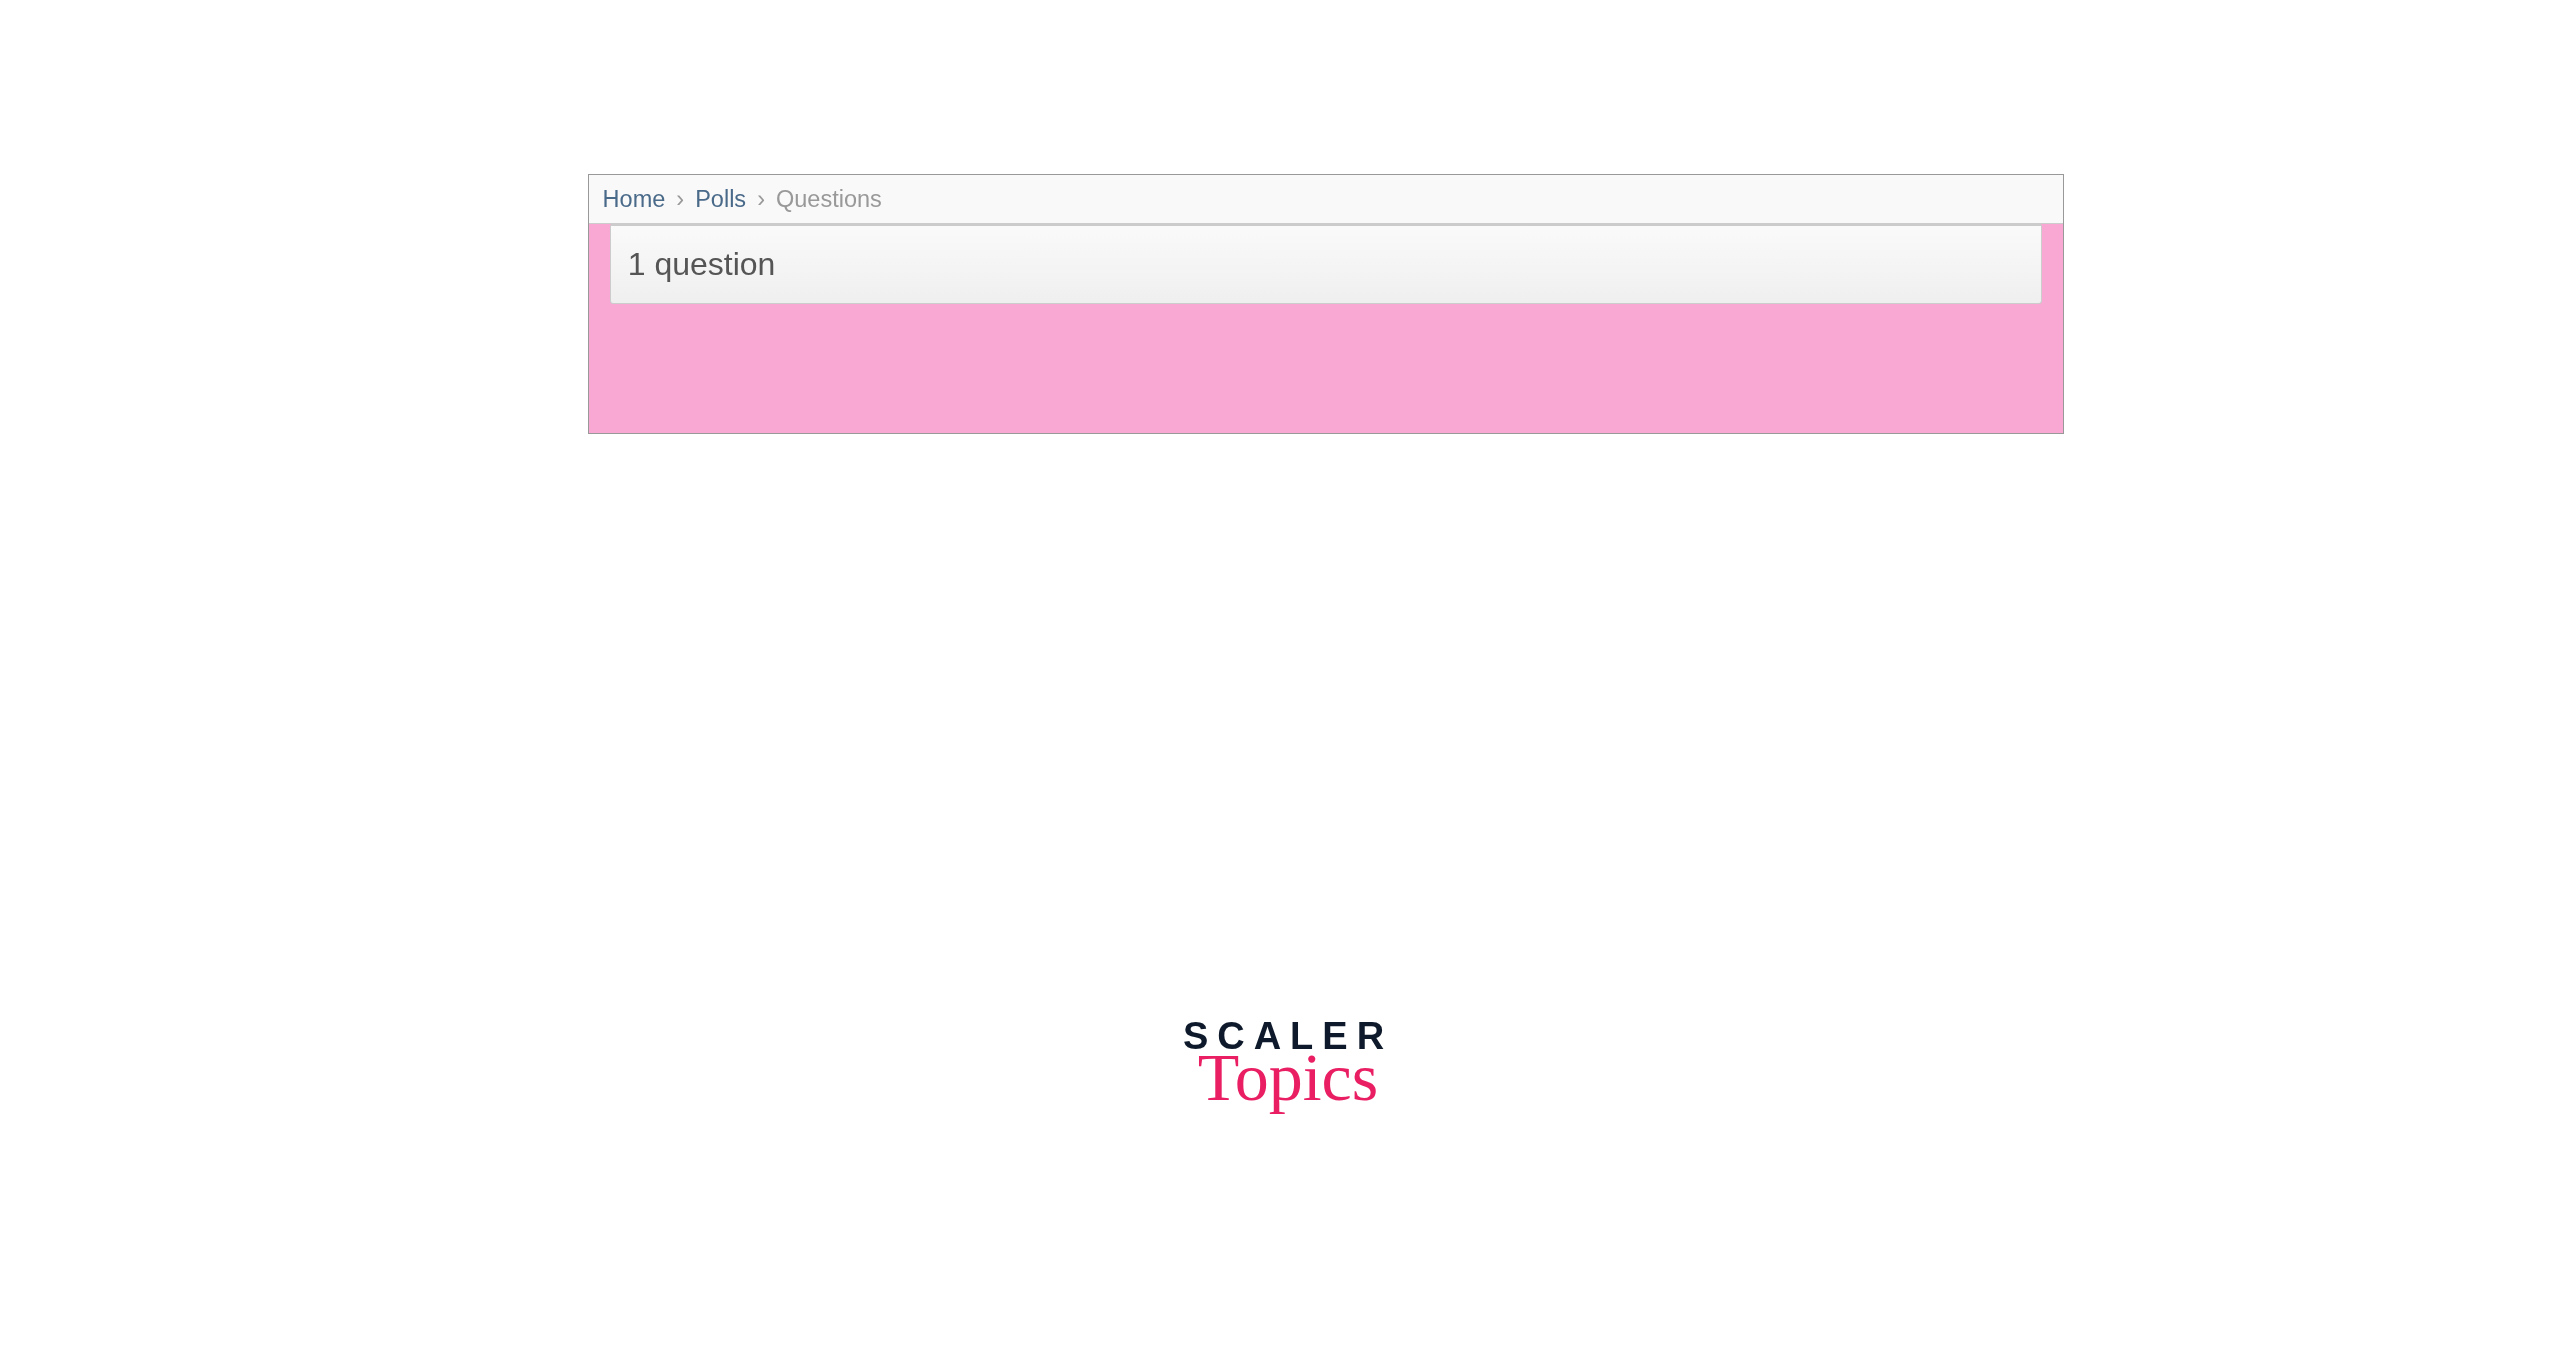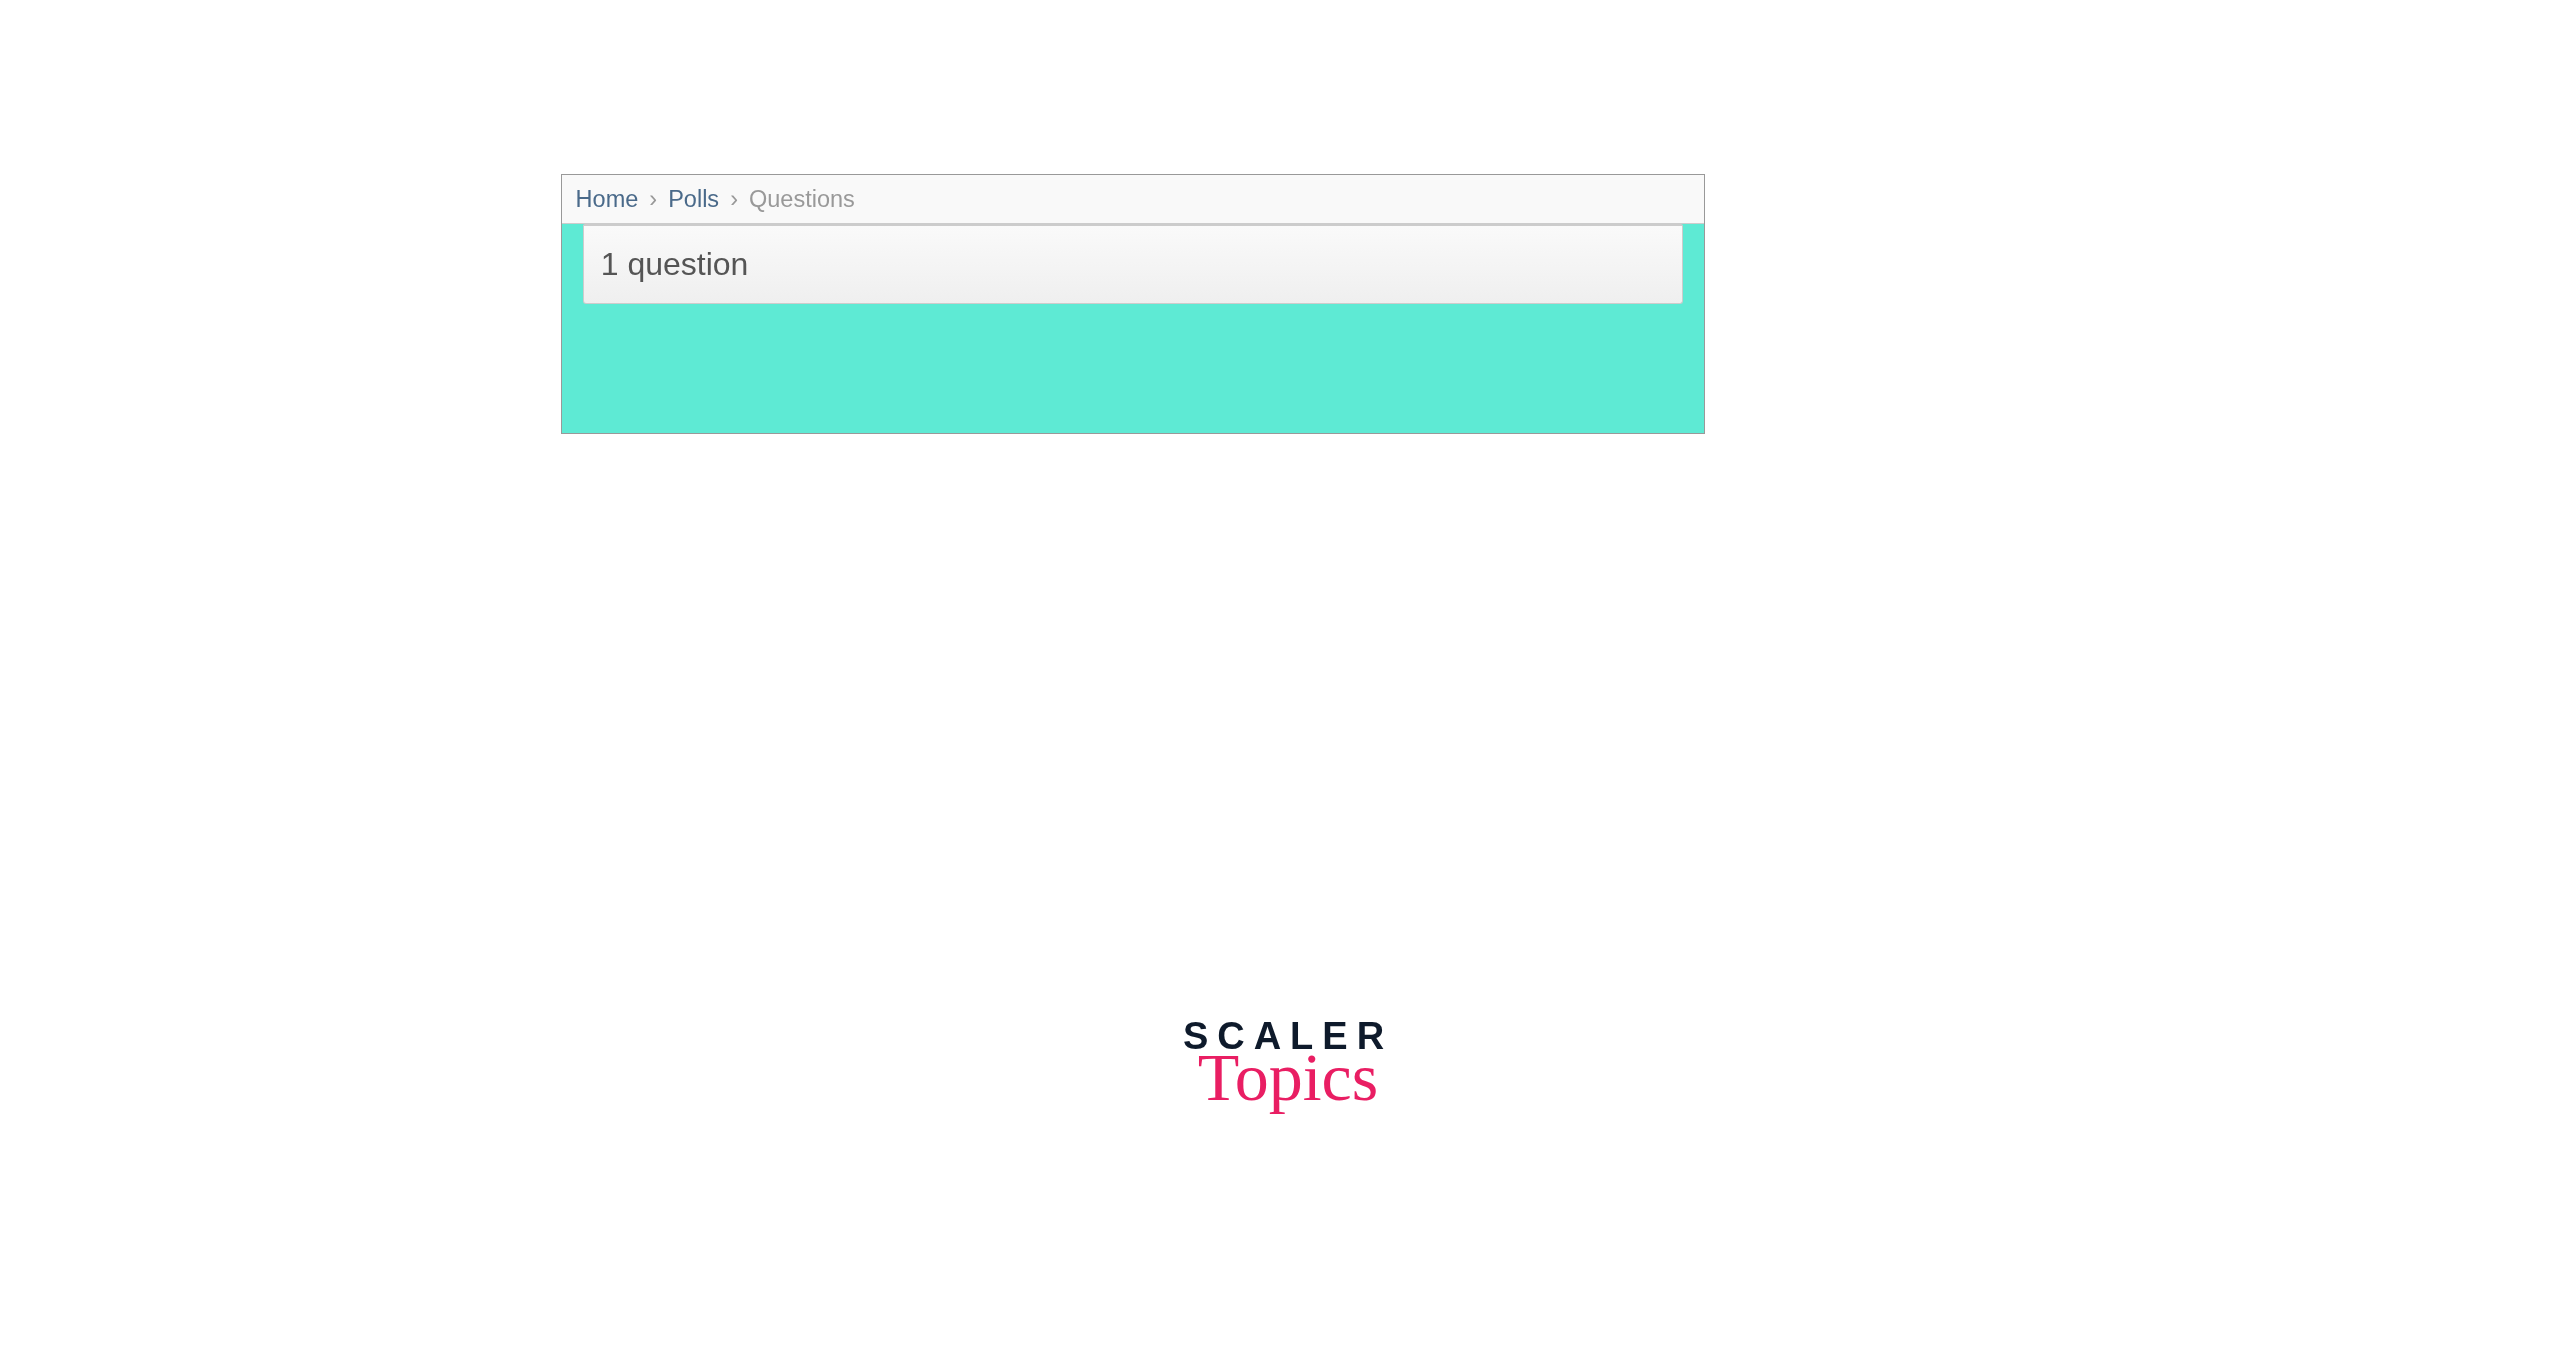--- a/index.html
+++ b/index.html
@@ -5,25 +5,25 @@
   * { box-sizing: border-box; margin: 0; padding: 0; }
   body {
     background: #ffffff;
     font-family: "Lucida Grande", "Helvetica Neue", Arial, sans-serif;
     width: 2576px;
     height: 1355px;
     position: relative;
   }
   .panel {
     position: absolute;
-    left: 561px;
+    left: 588px;
     top: 174px;
-    width: 1144px;
+    width: 1476px;
     border: 1.5px solid #999;
-    background: #5eead4;
+    background: #f9a8d4;
   }
   .breadcrumb {
     background: #f9f9f9;
     padding: 10.6px 13.6px;
     border-bottom: 0.8px solid #ccc;
     font-size: 23.5px;
     color: #999;
   }
   .breadcrumb a {
     color: #4a6a8a;

